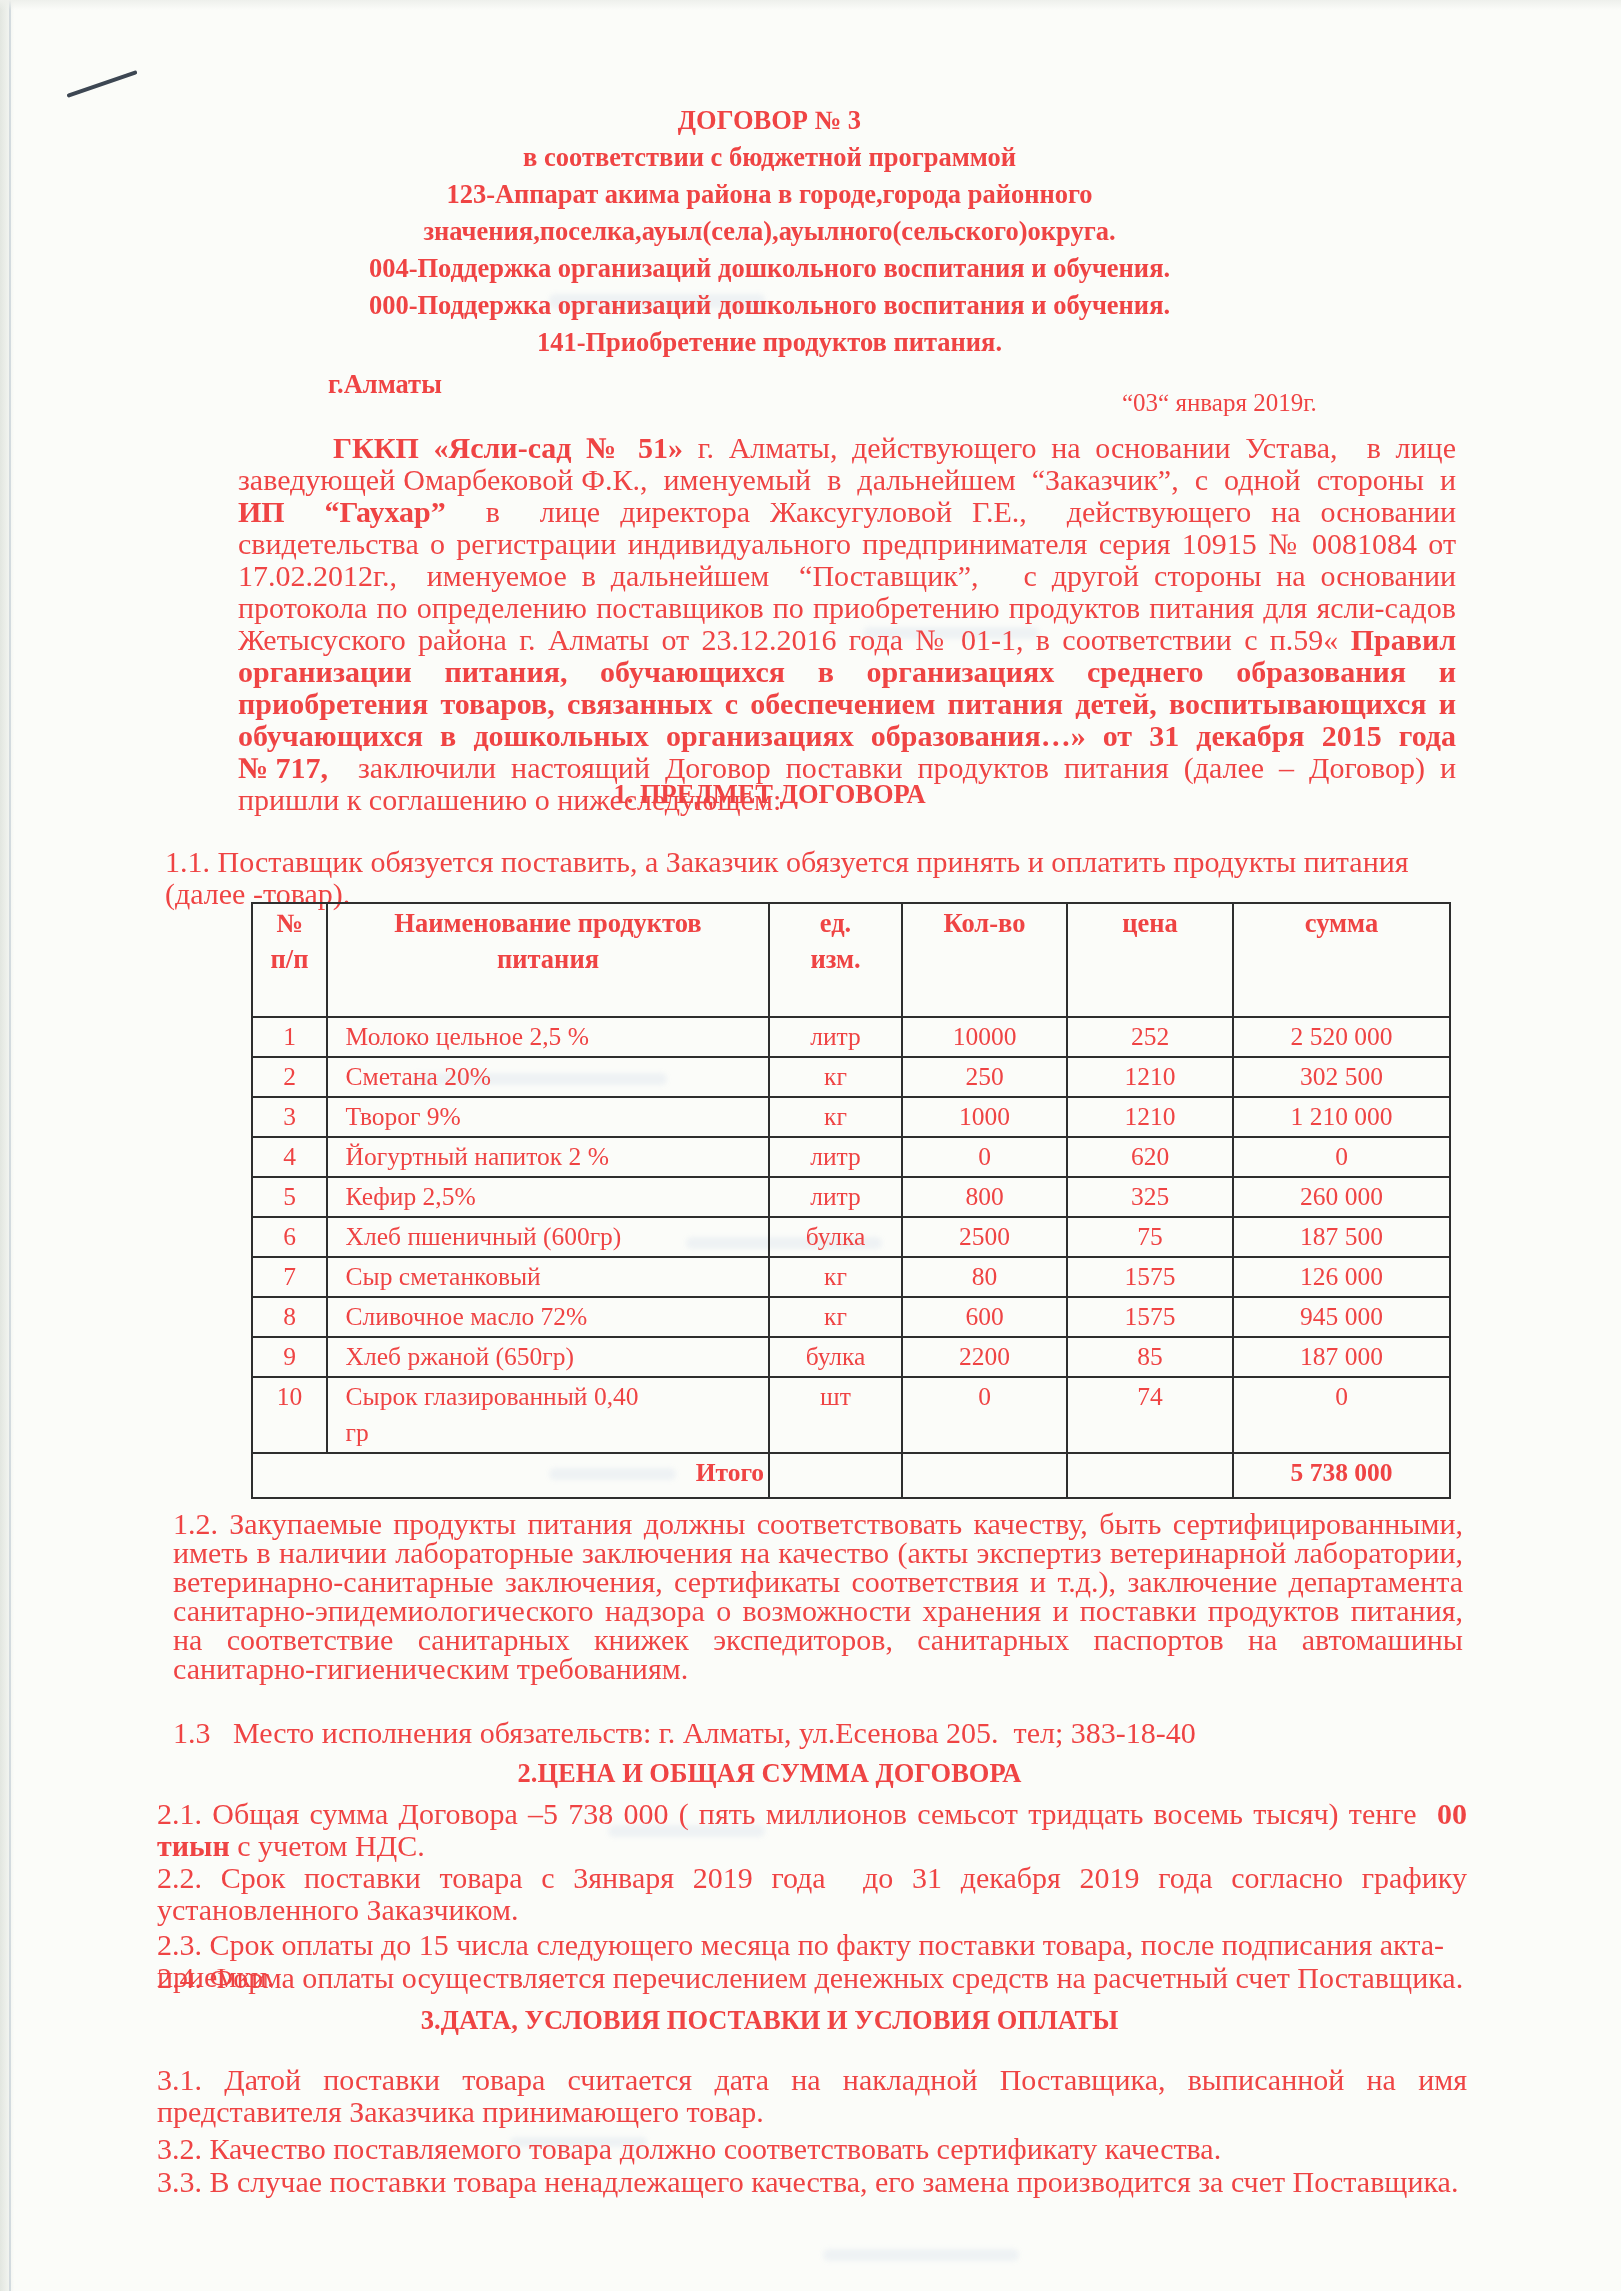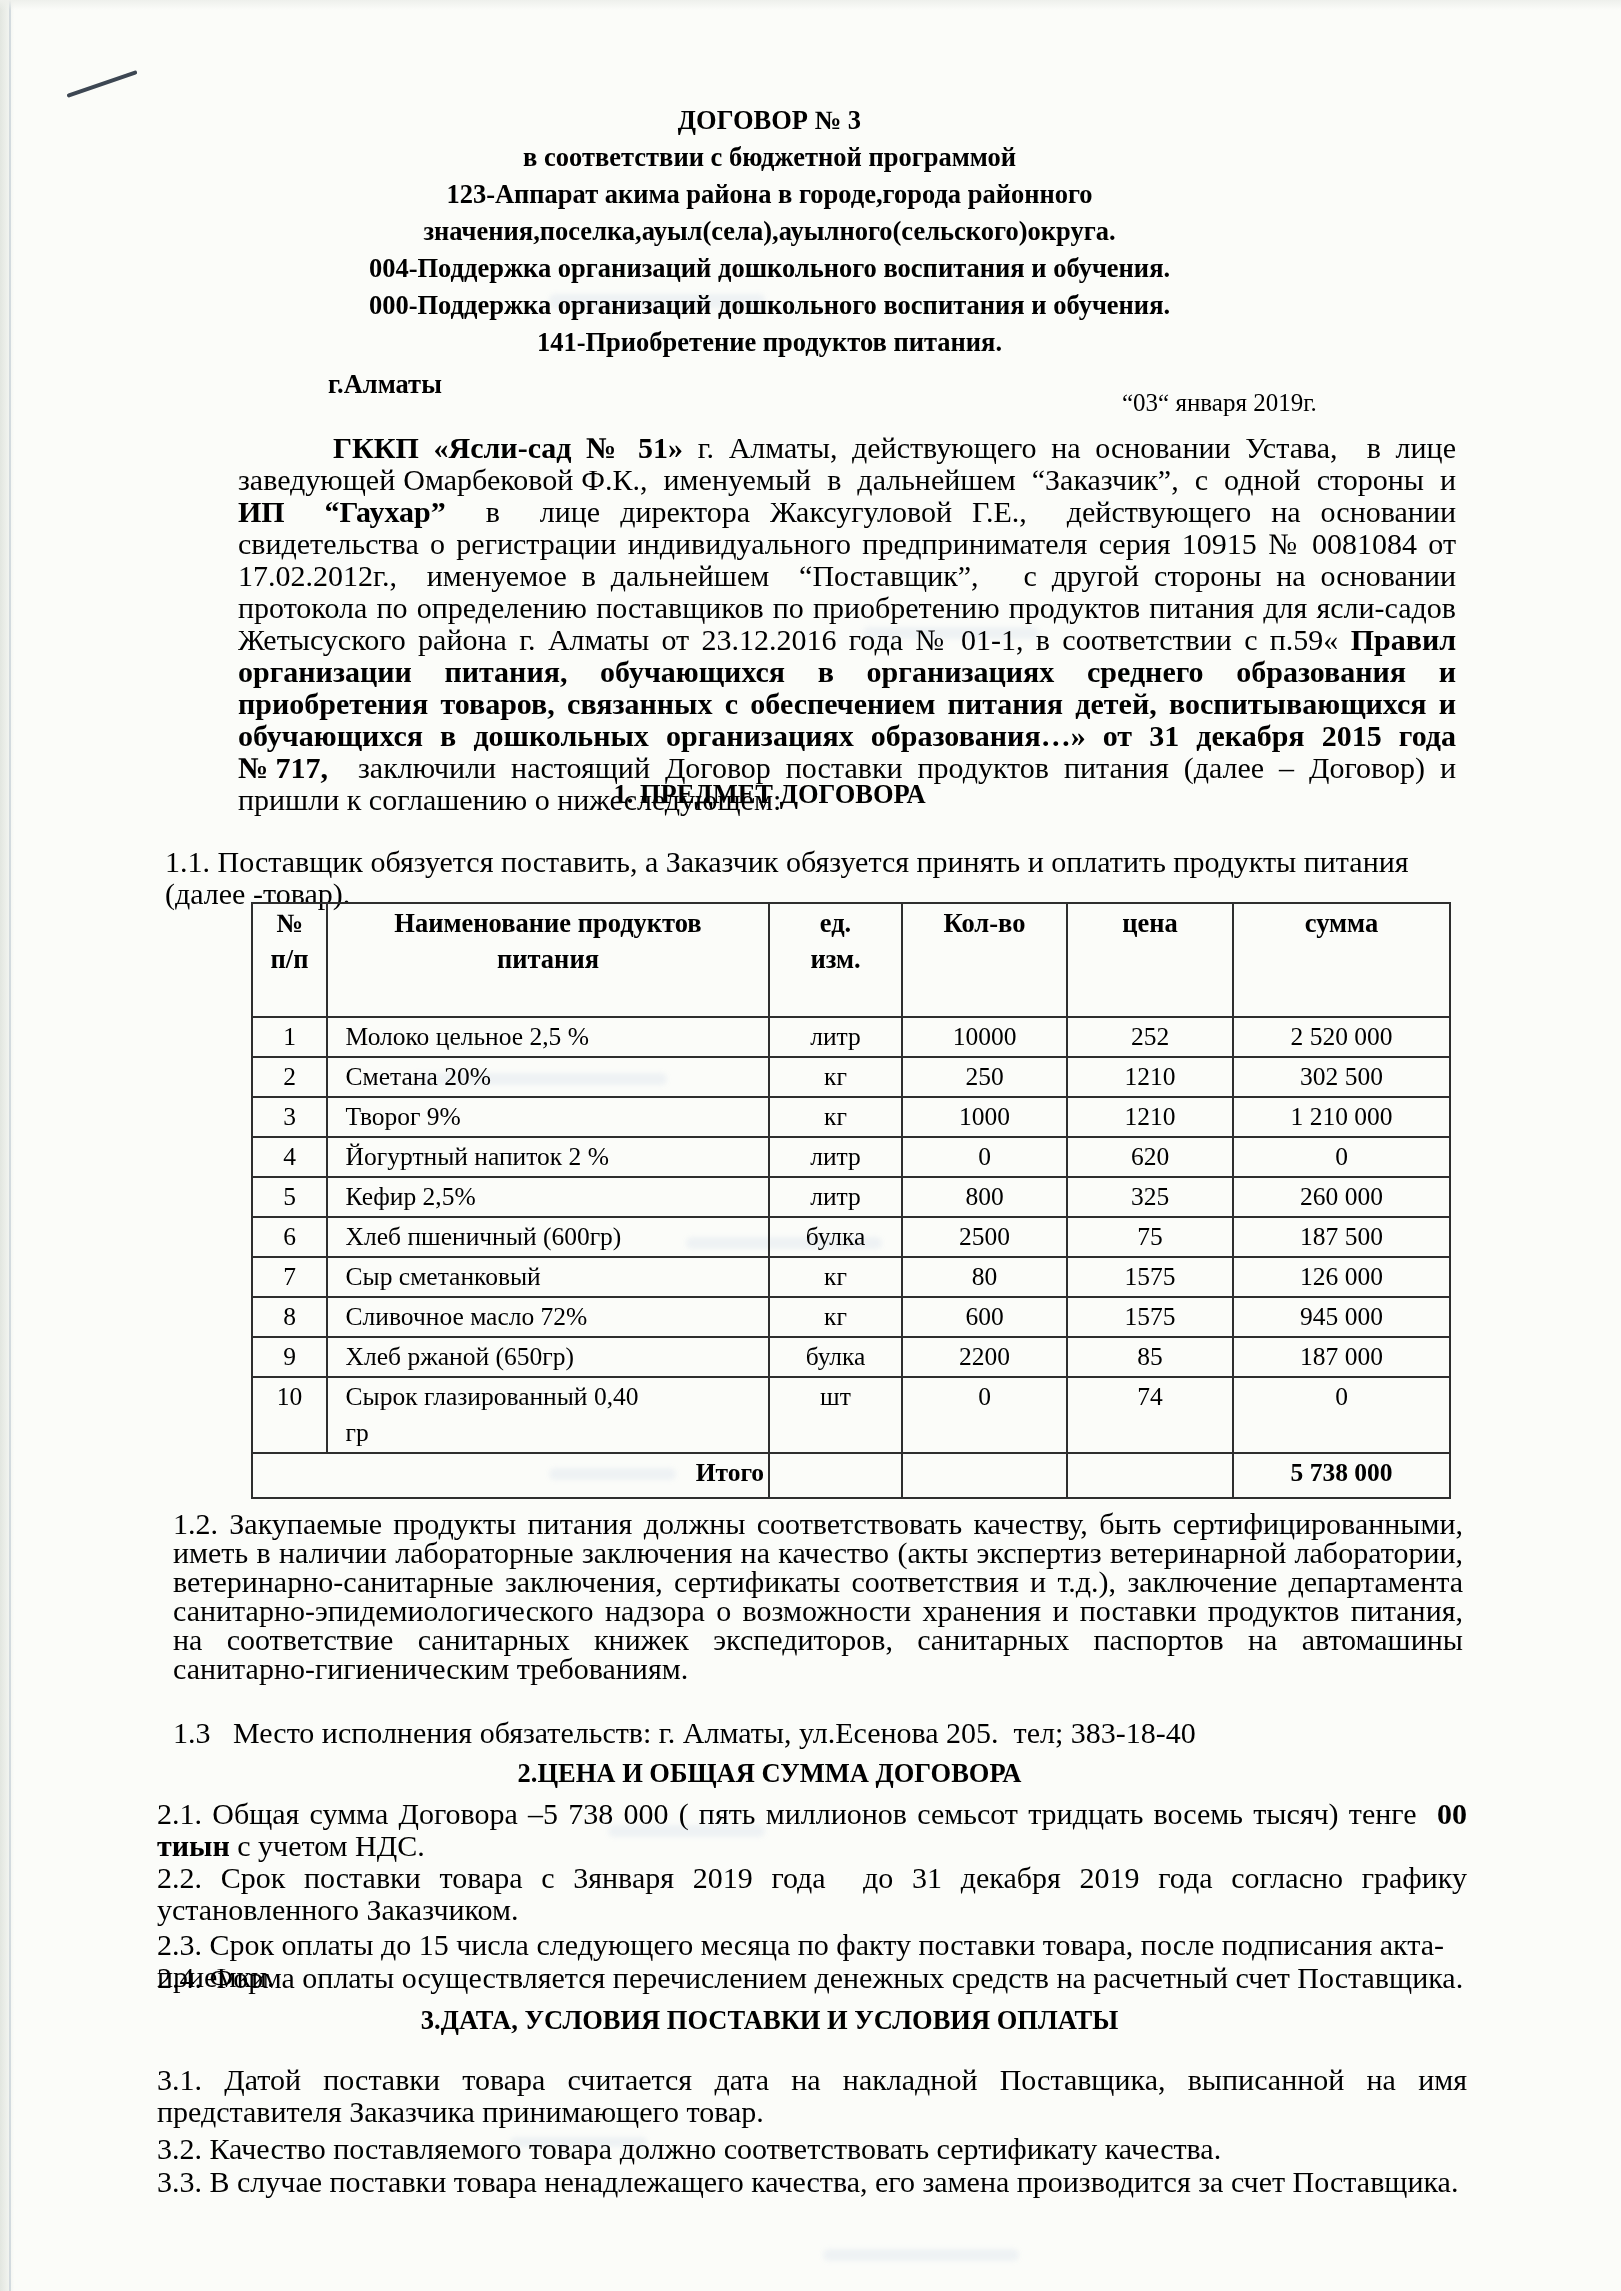--- a/index.html
+++ b/index.html
@@ -1,21 +1,21 @@
 <!DOCTYPE html>
 <html><head>
 <meta charset="utf-8">
 <style>
   html,body{margin:0;padding:0;background:#9a9a9a;}
   .page{
     position:relative;
     width:1621px;height:2292px;
     background:#fbfcf9;
     font-family:"Liberation Serif","DejaVu Serif",serif;
-    color:#000000;
+    color:#ef4444;
     overflow:hidden;
   }
   .abs{position:absolute;}
   
   .edge-left{left:0;top:0;width:15.7px;height:2292px;
     background:linear-gradient(90deg,#e2e6e0 0%,rgba(251,252,249,0) 90%);}
   .edge-left-line{left:8.8px;top:0;width:2px;height:2292px;background:rgba(96,125,155,0.22);}
   .edge-top{left:0;top:0;width:1621px;height:9.8px;
     background:linear-gradient(180deg,#eef0ec 0%,rgba(251,252,249,0) 100%);}
   .pen-stroke{left:65px;top:82px;width:74px;height:3.9px;background:#3d4753;

